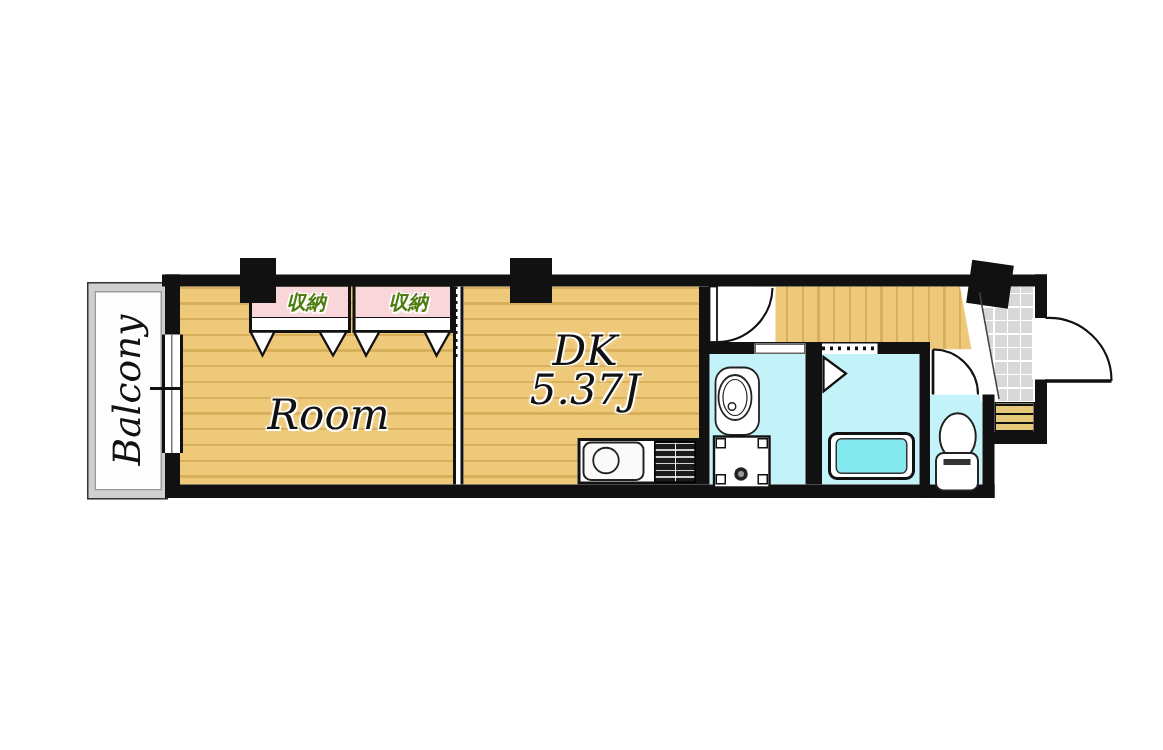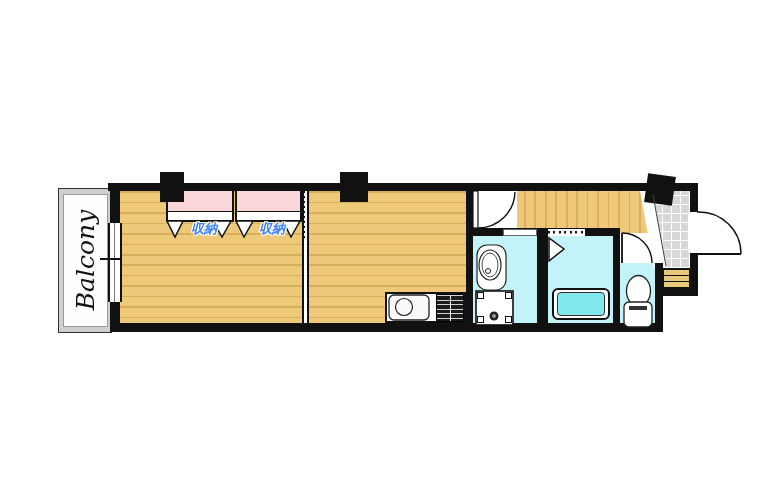--- a/index.html
+++ b/index.html
@@ -26,23 +26,23 @@
     font-style:italic;font-size:25px;color:#111;white-space:nowrap;z-index:6;}
 
   
   .area-label{position:absolute;z-index:6;text-align:center;font-style:italic;color:#111;
     font-size:28px;line-height:0.92;
     text-shadow:-1px -1px 0 #fff,1px -1px 0 #fff,-1px 1px 0 #fff,1px 1px 0 #fff,0 0 3px #fff;}
 
   
   .closet{position:absolute;z-index:2;border:2px solid #111;
     background:linear-gradient(180deg,var(--closet,#f8d6da) 0 20px,#111 20px 21px,#fff 21px);}
-  .closet-label{position:absolute;z-index:6;font-style:italic;font-weight:bold;font-size:13px;color:#3b82f6;
+  .closet-label{position:absolute;z-index:6;font-style:italic;font-weight:bold;font-size:13px;color:#4d7c0f;
     transform:translate(-50%,-50%);white-space:nowrap;
-    text-shadow:-1px -1px 0 #fff,1px -1px 0 #fff,-1px 1px 0 #fff,1px 1px 0 #fff;margin-top:27px;}
+    text-shadow:-1px -1px 0 #fff,1px -1px 0 #fff,-1px 1px 0 #fff,1px 1px 0 #fff;}
 
   .pillar{position:absolute;background:var(--wall,#111);z-index:4;}
 
   
   .partition{left:302px;top:191px;width:7px;height:132px;background:#fff;
     border-left:2px solid #111;border-right:2px solid #111;z-index:2;position:absolute;}
   .partition-ticks{left:302px;top:191px;width:3px;height:47px;z-index:3;position:absolute;
     background:repeating-linear-gradient(180deg,#111 0 2px,transparent 2px 5px);}
 
   
@@ -179,15 +179,20 @@
 
     <ellipse cx="638.5" cy="291" rx="12" ry="15.5" fill="#fff" stroke="#222" stroke-width="1.3"></ellipse>
     <rect x="624" y="302" width="28" height="25" rx="5" fill="#fff" stroke="#222" stroke-width="1.3"></rect>
     <rect x="629" y="306" width="18" height="4" fill="#333"></rect>
 
     <rect x="389" y="295" width="40" height="25" rx="5" fill="#fafafa" stroke="#222" stroke-width="1.3"></rect>
     <circle cx="404" cy="307" r="8.5" fill="none" stroke="#222" stroke-width="1.2"></circle>
   </svg>
 
   <div class="area-label" style="left:219px;top:277px;transform:translate(-50%,-50%);">
+    <div>Room</div>
+  </div>
+  <div class="area-label" style="left:390px;top:247px;transform:translate(-50%,-50%);">
+    <div>DK</div>
+    <div>5.37J</div>
   </div>
 
 </div>
 
 </body></html>

